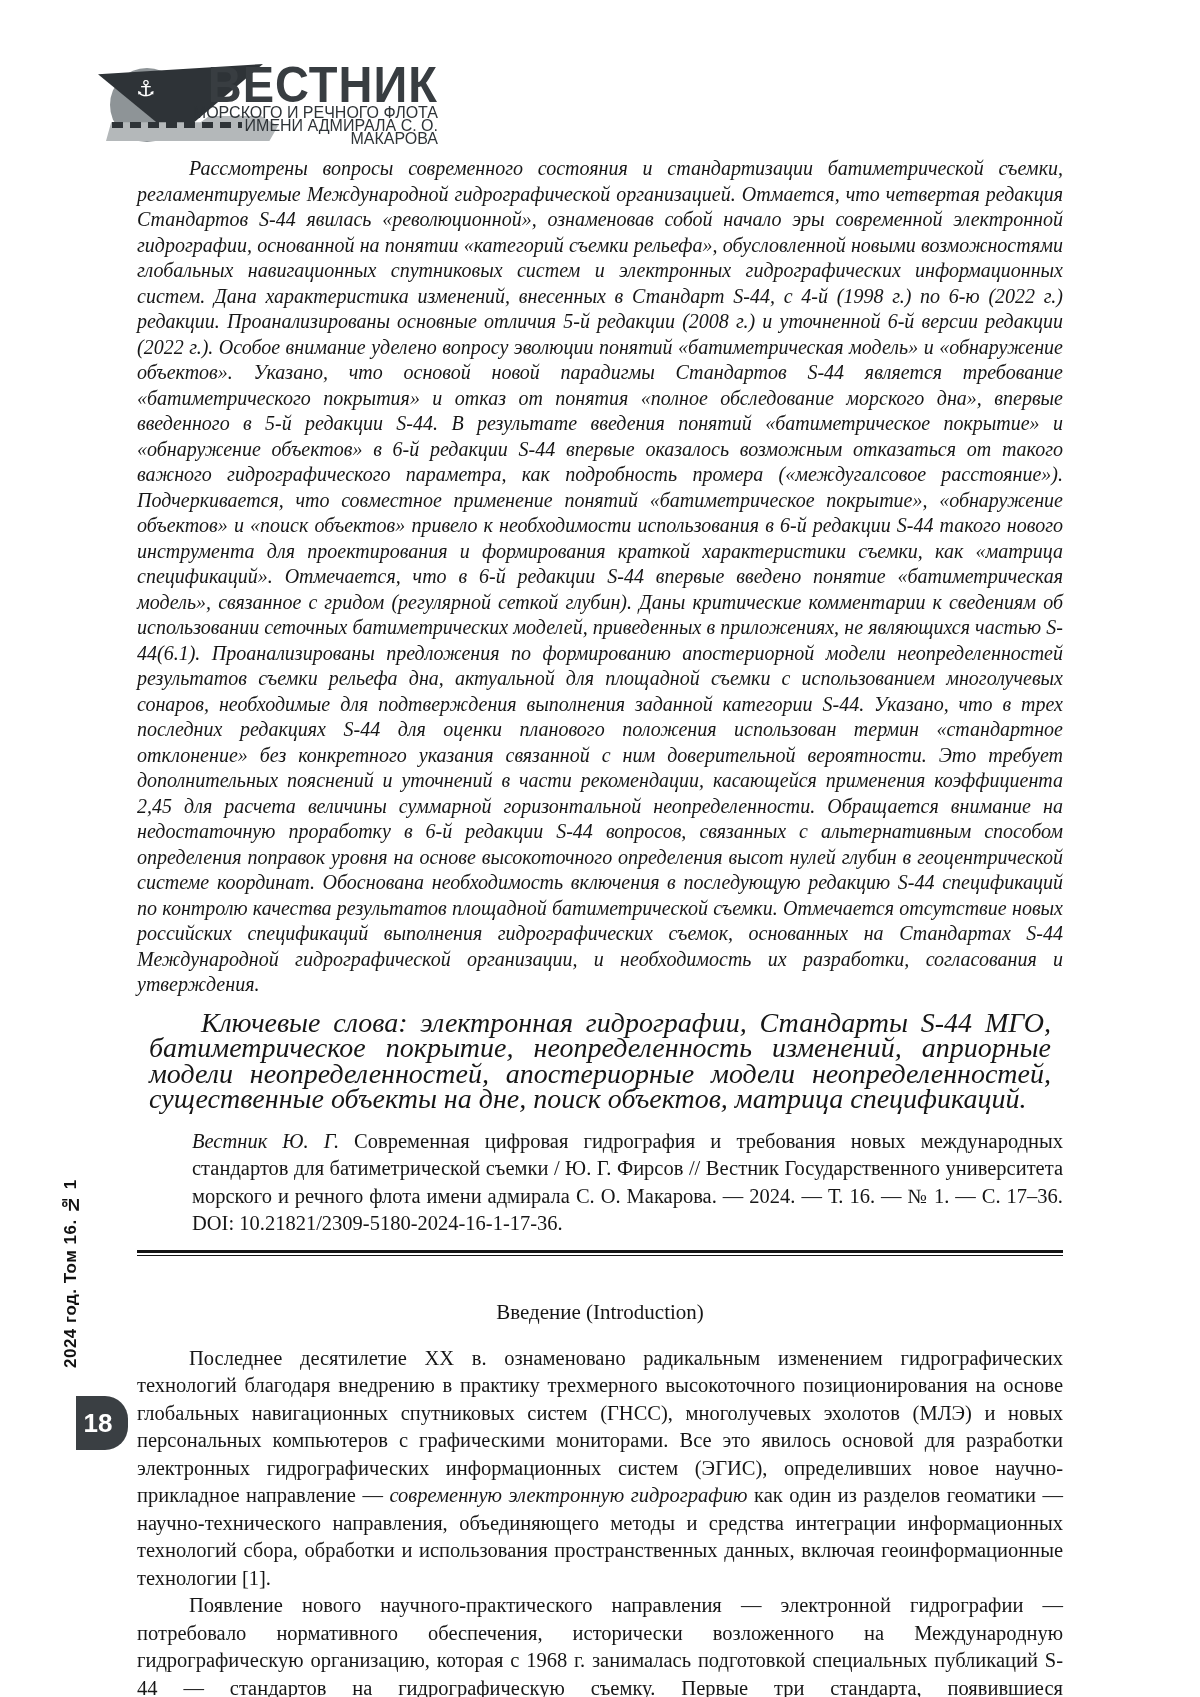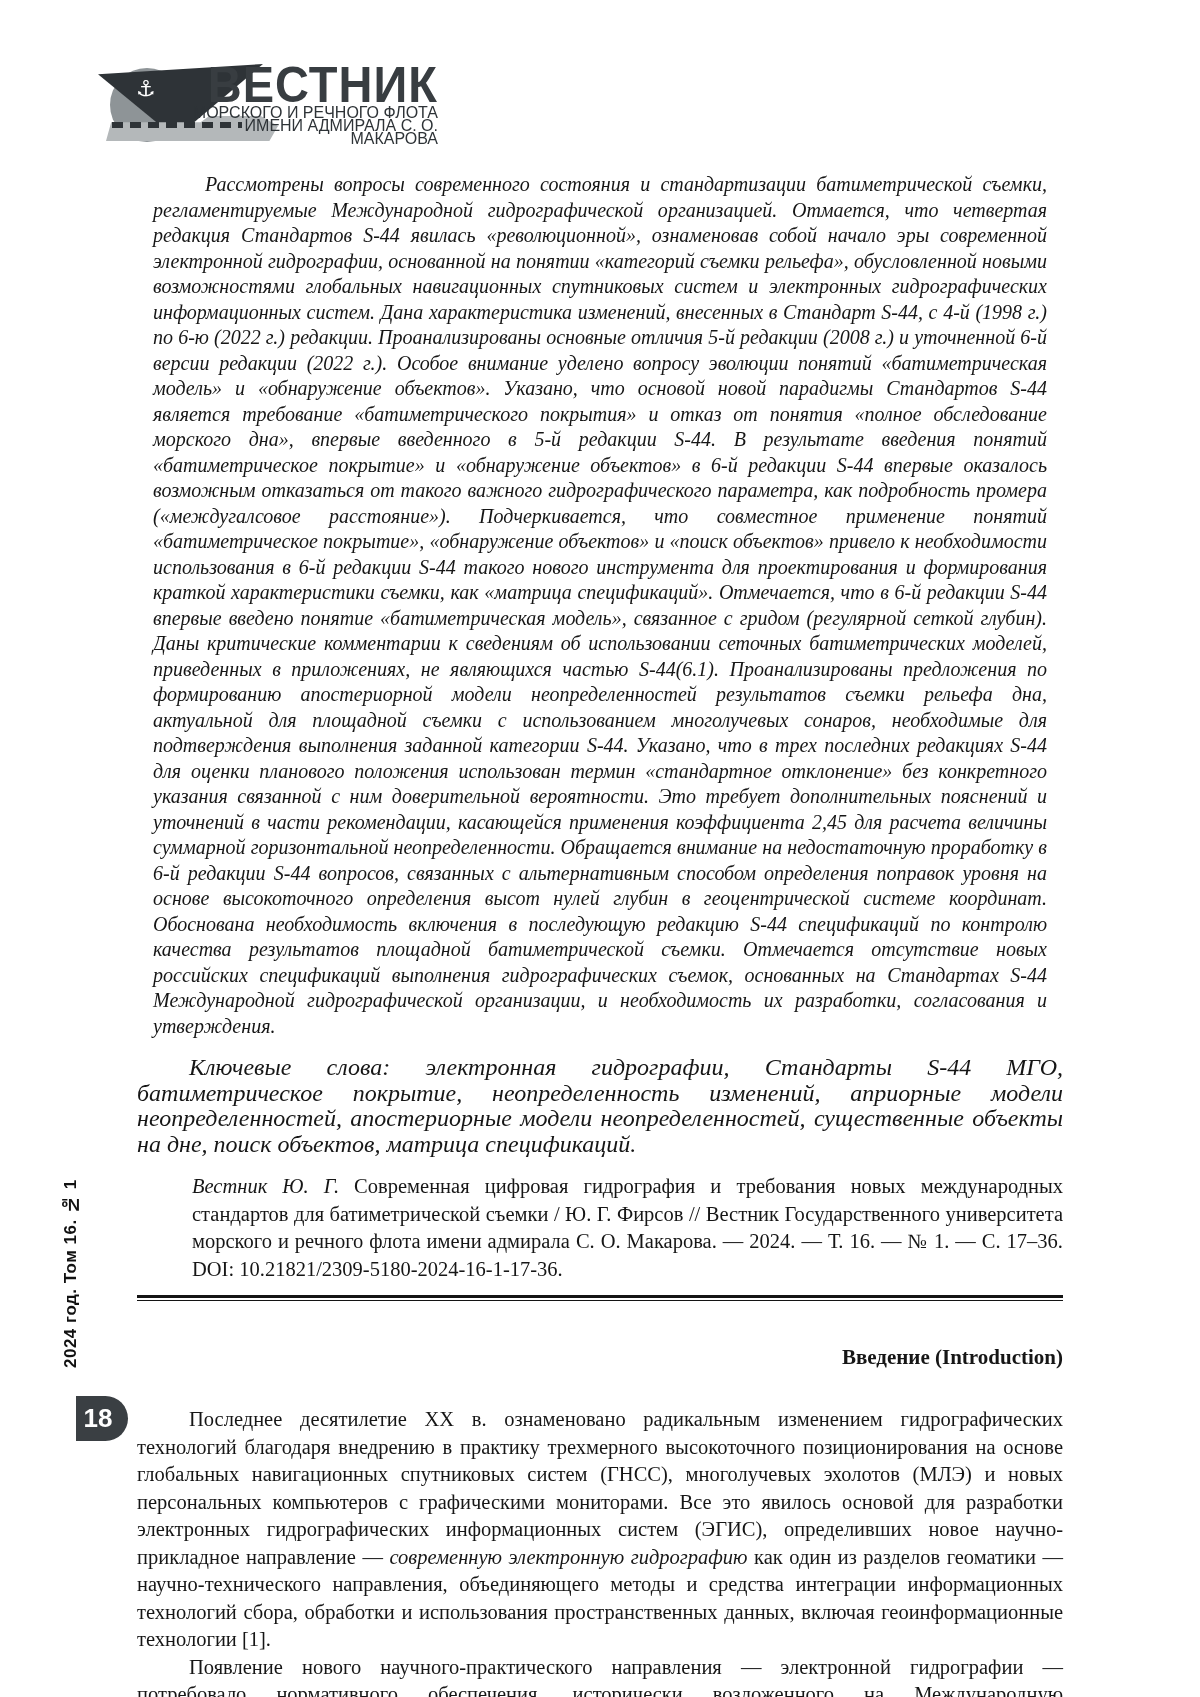--- a/index.html
+++ b/index.html
@@ -23,34 +23,34 @@
   .logo-text{position:absolute;left:74px;top:0;width:266px;text-align:right;
     font-family:"Liberation Sans",sans-serif;color:#383d41;}
   .logo-title{font-weight:bold;font-size:47px;line-height:46px;letter-spacing:1px;transform:scaleY(1.08);transform-origin:top right;}
   .logo-sub1{font-weight:bold;font-size:14.5px;line-height:16px;margin-top:2px;}
   .logo-sub2{font-weight:normal;font-size:16px;line-height:13px;color:#2e3337;}
   
   .volume-label{position:absolute;left:58px;top:1132px;height:236px;width:26px;
     writing-mode:vertical-rl;transform:rotate(180deg);
     font-family:"Liberation Sans",sans-serif;font-weight:bold;font-size:17px;
     color:#111;display:flex;align-items:center;justify-content:flex-start;letter-spacing:0.5px;}
-  .page-badge{position:absolute;left:76px;top:1396px;width:52px;height:45px;background:#3a3f43;
+  .page-badge{position:absolute;left:76px;top:1396px;width:52px;height:54px;background:#3a3f43;
     border-radius:0 23px 23px 0;display:flex;align-items:center;justify-content:center;
     padding-right:8px;box-sizing:border-box;}
   .page-badge span{color:#ffffff;font-family:"Liberation Sans",sans-serif;font-weight:bold;font-size:26px;}
   
   .main{position:absolute;left:137px;top:156px;width:926px;}
-  .abstract{font-style:italic;font-size:20px;line-height:25.5px;text-align:justify;margin:16px;text-indent:52px;}
-  .keywords{font-style:italic;font-size:24px;line-height:25.5px;text-align:justify;margin:0;text-indent:52px;}
+  .abstract{font-style:italic;font-size:20px;line-height:25.5px;text-align:justify;margin:0;text-indent:52px;}
+  .keywords{font-style:italic;font-size:28px;line-height:25.5px;text-align:justify;margin:12px;text-indent:52px;}
   .citation{margin:16px 0 0 55px;width:871px;}
   .citation-heading{font-weight:bold;font-size:20px;line-height:26px;margin:0 0 4px 0;}
   .citation-text{font-size:20.5px;line-height:27.5px;text-align:justify;margin:0;}
   .citation-text em{font-style:italic;}
   .divider{margin-top:12px;height:2px;border-top:3px solid #141414;border-bottom:1px solid #141414;}
-  .intro-heading{font-size:21px;font-weight:bold;text-align:right;margin:44px 0 36px 0;}
+  .intro-heading{font-size:21px;font-weight:normal;text-align:center;margin:44px 0 20px 0;}
   .body-para{font-size:20.5px;line-height:27.5px;text-align:justify;margin:0;text-indent:52px;}
   .body-para em{font-style:italic;}
   .justify-last{text-align-last:justify;}
 </style>
 </head>
 <body>
 
 <header class="logo">
   <div class="logo-art">
     <div class="logo-circle"></div>

